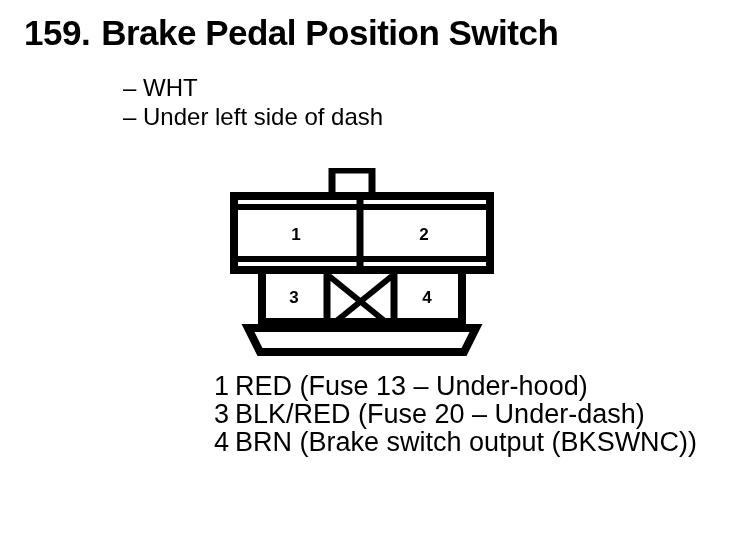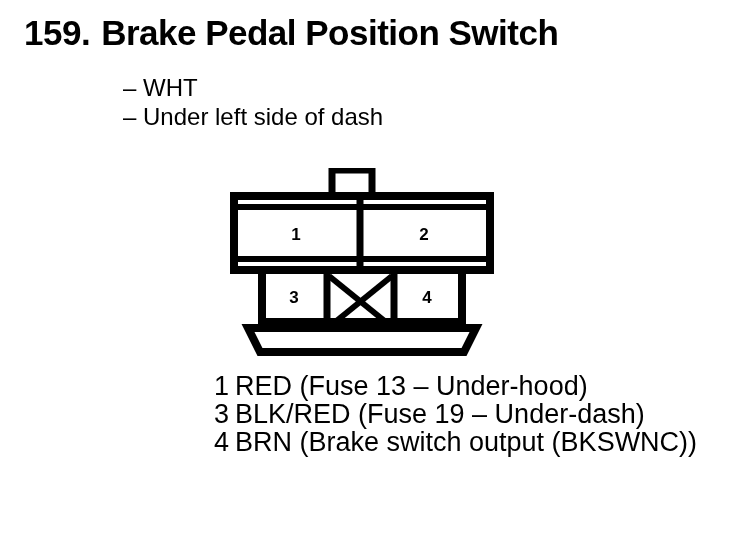--- a/index.html
+++ b/index.html
@@ -134,18 +134,18 @@
 
     <path d="M 20 160 L 248 160 L 236 184 L 32 184 Z" fill="#ffffff" stroke="#000000" stroke-width="8"></path>
   </svg>
 </div>
 
 <div id="pin-legend">
   <div class="legend-row">
     <span class="legend-num">1</span><span>RED (Fuse 13 – Under-hood)</span>
   </div>
   <div class="legend-row">
-    <span class="legend-num">3</span><span>BLK/RED (Fuse 19 – Under-dash)</span>
+    <span class="legend-num">3</span><span>BLK/RED (Fuse 20 – Under-dash)</span>
   </div>
   <div class="legend-row">
     <span class="legend-num">4</span><span>BRN (Brake switch output (BKSWNC))</span>
   </div>
 </div>
 
 </body></html>

